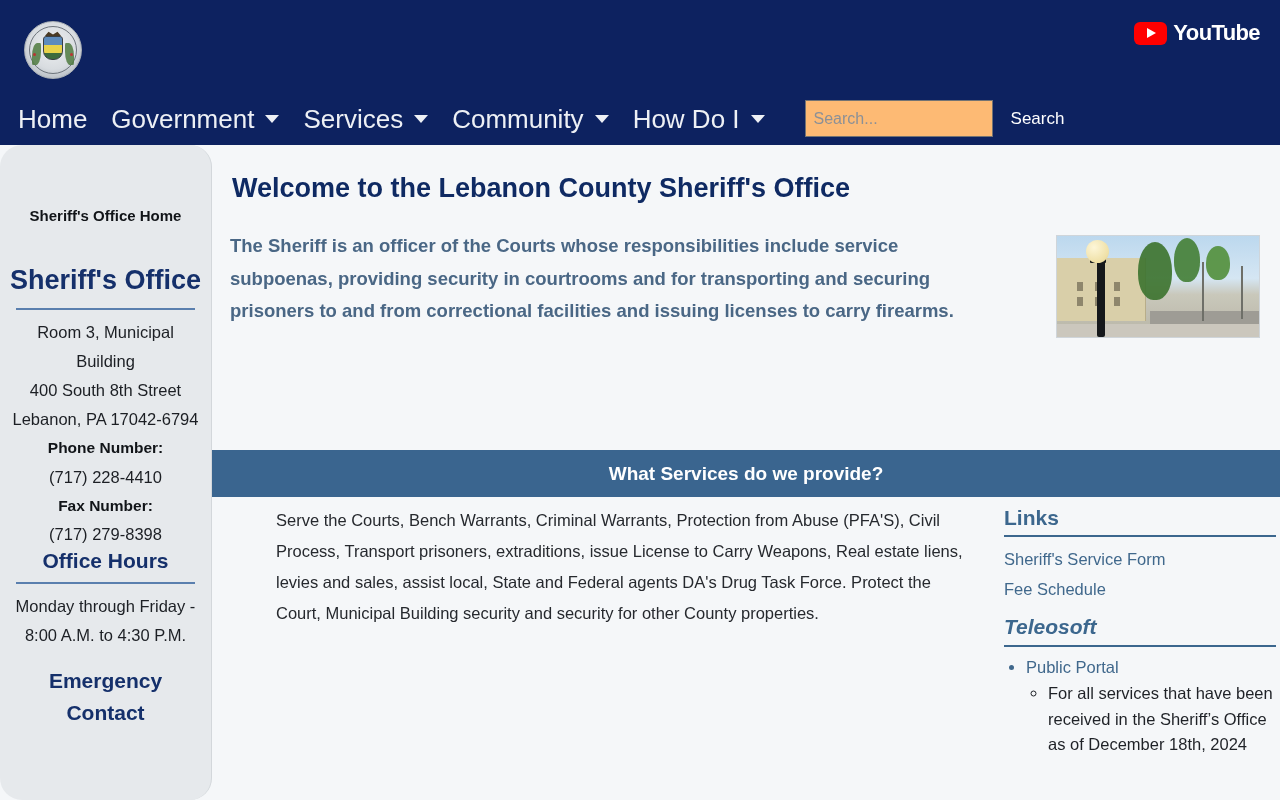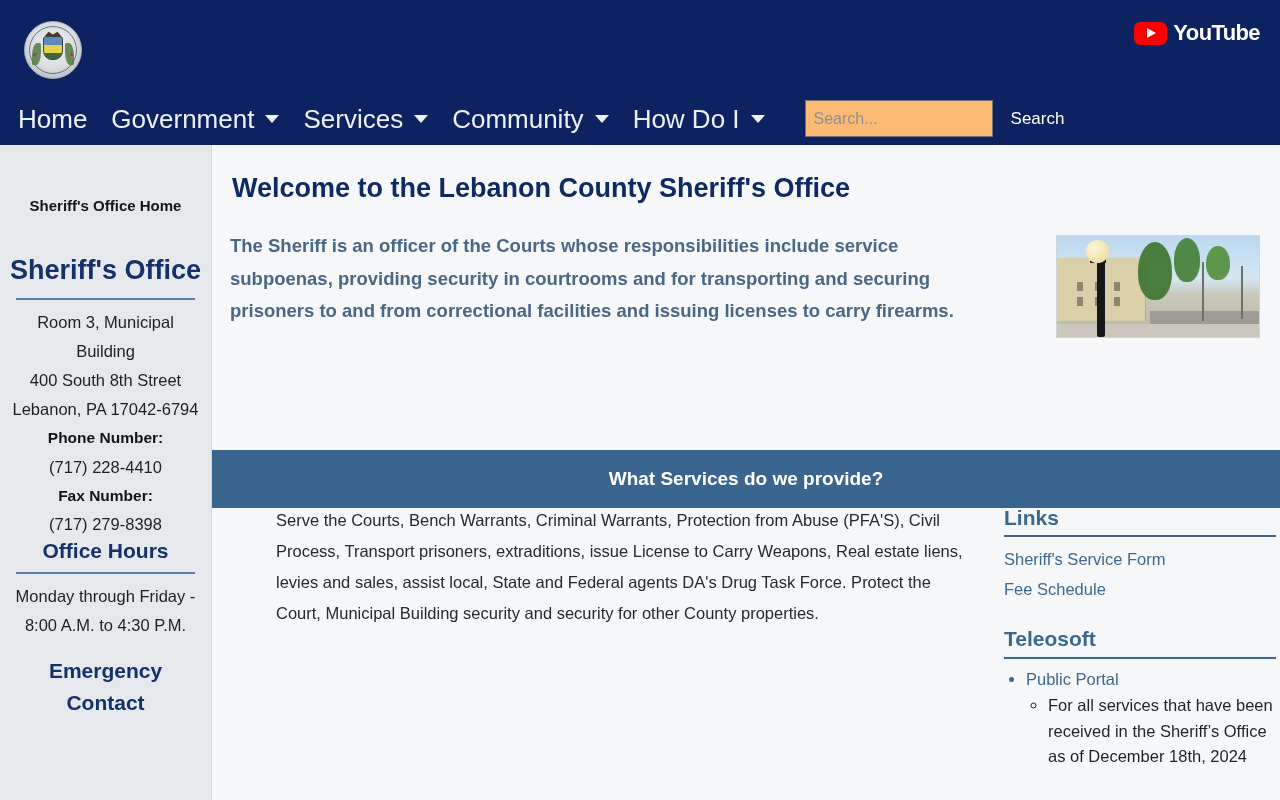--- a/index.html
+++ b/index.html
@@ -140,23 +140,24 @@
     display: flex;
     height: 655px;
   }
 
   
   #sidebar {
     width: 212px;
     flex: 0 0 212px;
     background: #e6e9ec;
     border-right: 1px solid #d3d7db;
-    padding: 0 8px;
+    padding: 10px 8px;
     text-align: center;
     overflow: hidden;
+    border-radius: 22px;
   }
   #sidebar .home-link {
     display: block;
     margin-top: 52px;
     font-size: 15px;
     font-weight: bold;
     color: #111418;
     cursor: pointer;
   }
   #sidebar .office-title {
@@ -290,21 +291,21 @@
   .ph-pole {
     position: absolute;
     width: 2px; background: #6e6f68;
   }
 
   
   #services-banner {
     position: absolute;
     left: 0; right: 0;
     top: 305px;
-    height: 58px;
+    height: 47px;
     background: #3a658f;
     color: #ffffff;
     font-size: 19px;
     font-weight: bold;
     display: flex;
     align-items: center;
     justify-content: center;
   }
 
   #below-banner {
@@ -339,22 +340,23 @@
     font-size: 16.5px;
     color: #40688c;
     line-height: 1.82;
     cursor: pointer;
     text-decoration: none;
   }
   .links-h2 {
     font-size: 21px;
     font-weight: bold;
     color: #3c678e;
-    margin-top: 21px;
+    margin-top: 9px;
     line-height: 1.35;
+    font-style: italic;
   }
   #teleo-list {
     margin: 4px 0 0 22px;
     list-style: disc;
   }
   #teleo-list > li {
     font-size: 16.5px;
     color: #40688c;
     line-height: 1.62;
   }

